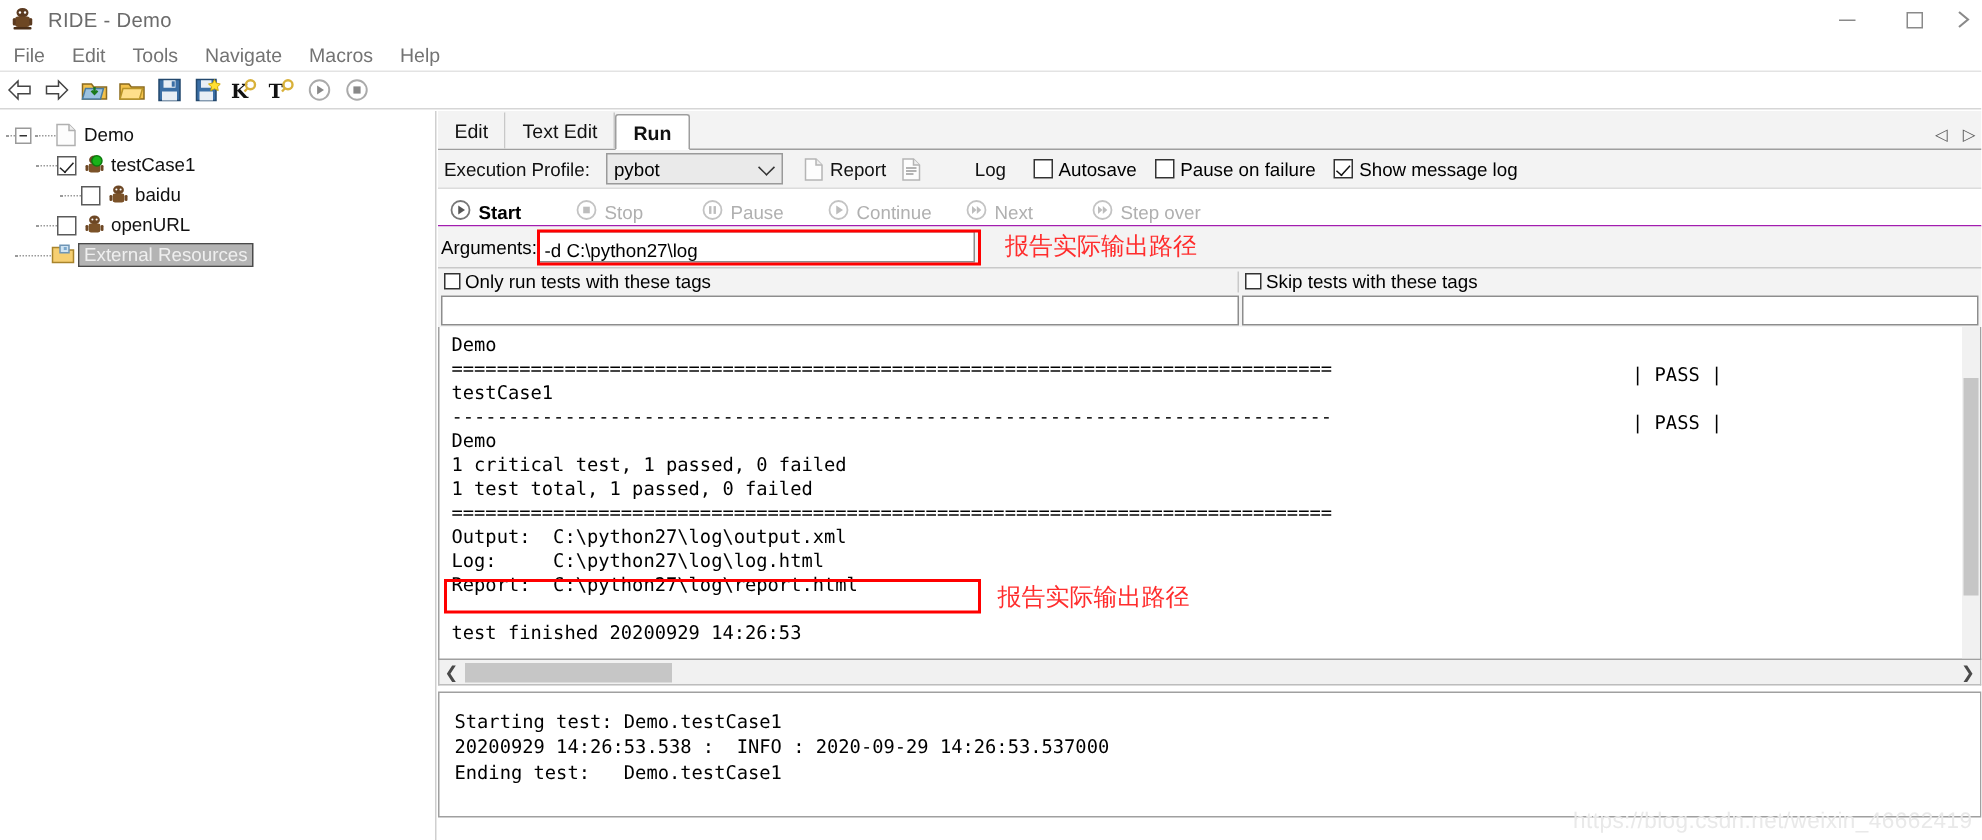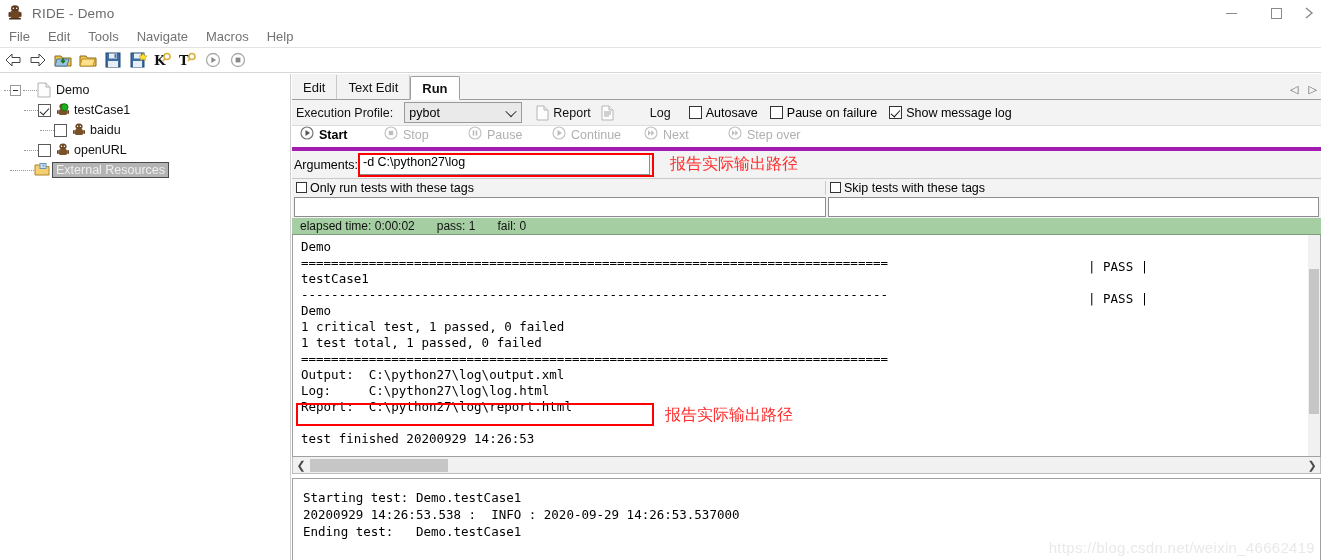--- a/index.html
+++ b/index.html
@@ -140,36 +140,36 @@
     width: 13px; height: 13px; border: 1px solid #333; background:#fff;
     position: relative; display: inline-block;
   }
   .chk.on::after {
     content:""; position:absolute; left:3px; top:1px; width:4px; height:8px;
     border: solid #111; border-width: 0 1.7px 1.7px 0; transform: rotate(42deg);
   }
 
   
   .run-row {
-    height: 25px; display: flex; align-items: flex-start; padding-left: 8px;
-    background: #ffffff; border-bottom: 4px solid #a21caf; font-size: 12.5px;
+    height: 25px; display: flex; align-items: flex-end; padding-left: 8px;
+    background: #ffffff; border-bottom: 1px solid #a21caf; font-size: 12.5px;
   }
   .run-btn { display:flex; align-items:center; gap:5px; width: 84px; color:#b0b0b0; }
   .run-btn.enabled { color:#000; font-weight: bold; }
   .run-btn.wide { width: 92px; }
 
   
   .args-row {
     height: 27px; display:flex; align-items:center; padding-left: 2px;
     background: #f3f3f3; position: relative; font-size: 12.5px;
   }
   .args-label { width: 64px; }
   .args-input {
     width: 292px; height: 21px; background:#fff; border:1px solid #8d8d8d;
-    display:flex; align-items:flex-start; padding: 0 4px; font-size:12.5px;
+    display:flex; align-items:flex-end; padding: 0 4px; font-size:12.5px;
   }
   .red-box {
     position: absolute; border: 2px solid #ff0000; pointer-events:none;
   }
   .red-note {
     position:absolute; color:#ff2d2d; font-size: 16px;
     font-family: "DejaVu Sans", sans-serif;
   }
 
   
@@ -557,25 +557,20 @@
 
     <div class="tags-input-row">
       <div class="tags-input" style="width:532px;">
         <span></span>
       </div>
       <div class="tags-input" style="flex:1;">
         <span></span>
       </div>
     </div>
 
-    <div class="status-bar">
-      <span>elapsed time: 0:00:02</span>
-      <span>pass: 1</span>
-      <span>fail: 0</span>
-    </div>
 
     <div class="console-wrap">
       <div class="console">Demo
 ==============================================================================
 testCase1
 ------------------------------------------------------------------------------
 Demo
 1 critical test, 1 passed, 0 failed
 1 test total, 1 passed, 0 failed
 ==============================================================================

